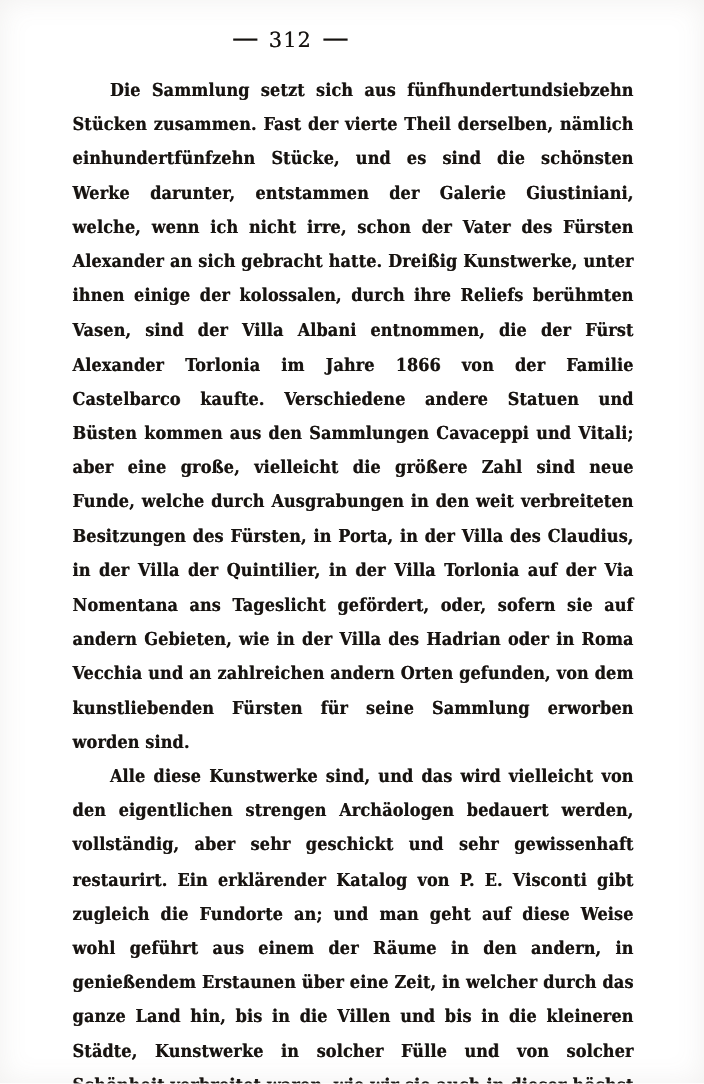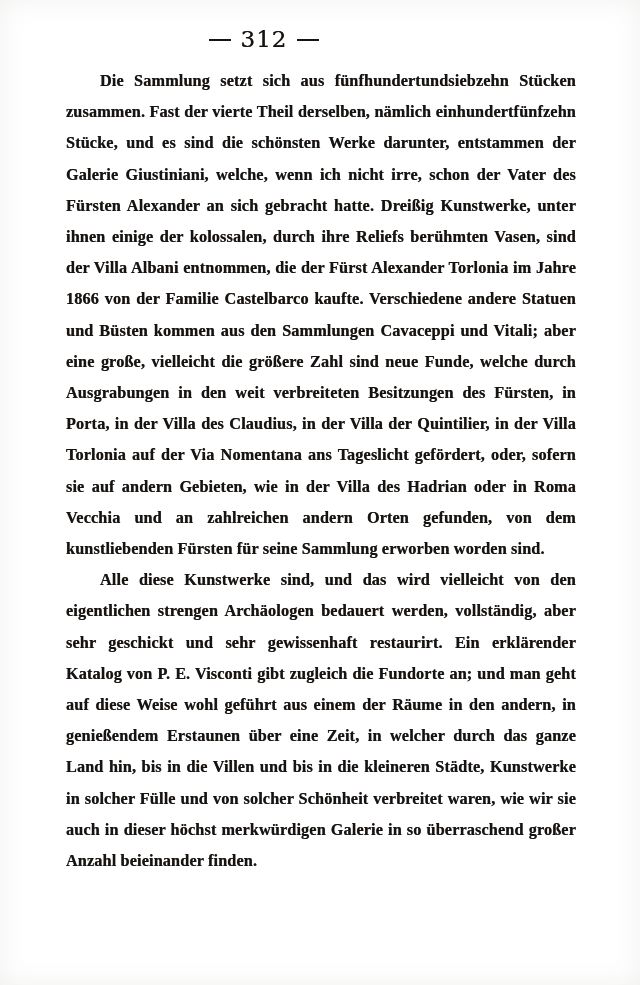--- a/index.html
+++ b/index.html
@@ -22,21 +22,21 @@
     background: #ffffff;
   }
   
   .header {
     position: absolute;
     left: 0;
     top: 26px;
     width: 528px;
     text-align: center;
     font-family: "DejaVu Serif", serif;
-    font-size: 23px;
+    font-size: 19px;
     letter-spacing: 1px;
     color: #15120f;
   }
   .header .rule {
     display: inline-block;
     width: 22px;
     height: 2px;
     background: #15120f;
     vertical-align: 6px;
     margin: 0 10px;
@@ -51,21 +51,20 @@
     line-height: 31.2px;
     color: #171310;
     text-align: justify;
     text-justify: inter-word;
     -webkit-font-smoothing: none;
     letter-spacing: 0.15px;
   }
   .body-text p {
     margin: 0;
     text-indent: 34px;
-    font-family: Liberation Serif, serif;
   }
   
   .fraktur {
     font-family: "DejaVu Serif", serif;
     font-weight: 600;
     font-stretch: condensed;
   }
   
   .ink {
     text-shadow: 0.25px 0 0 rgba(20,16,12,0.55), -0.25px 0 0 rgba(20,16,12,0.35);

